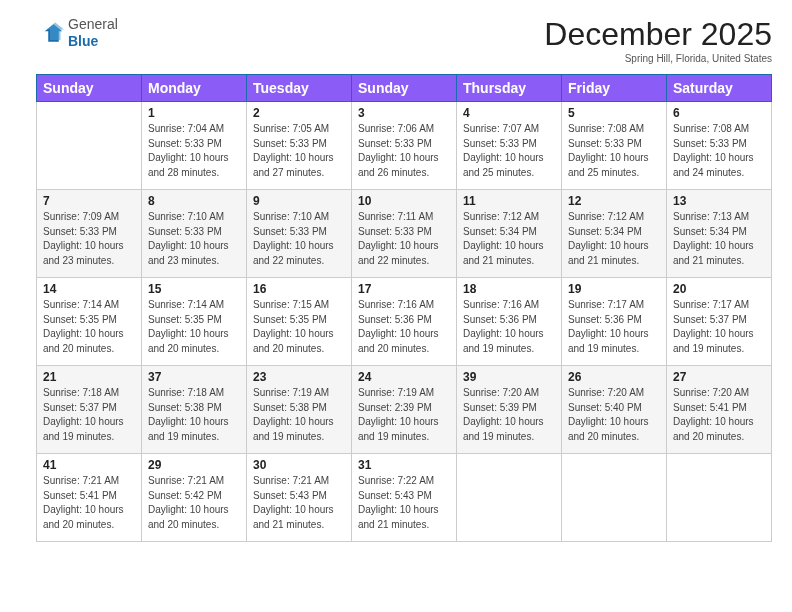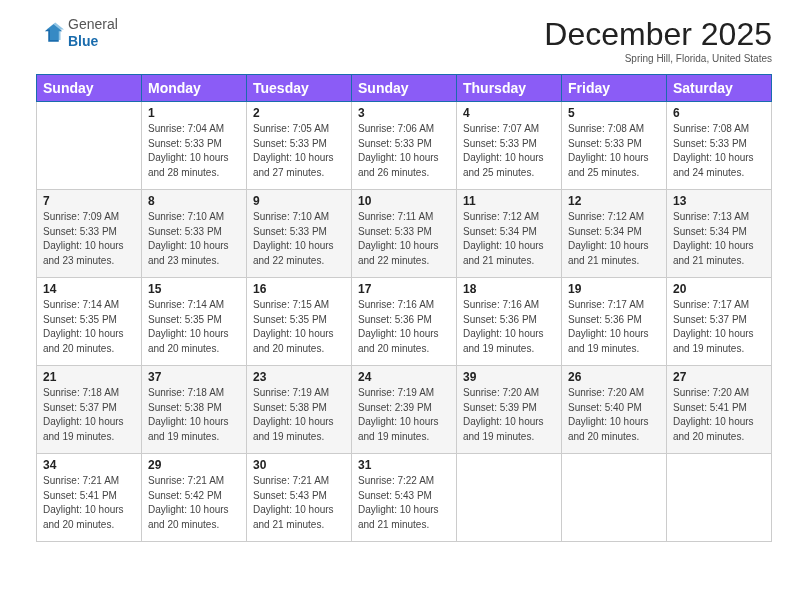--- a/index.html
+++ b/index.html
@@ -318,21 +318,21 @@
           <td class="alt-row">
             <div class="day-number">27</div>
             <div class="day-info">Sunrise: 7:20 AM
 Sunset: 5:41 PM
 Daylight: 10 hours
 and 20 minutes.</div>
           </td>
         </tr>
         <tr>
           <td>
-            <div class="day-number">34</div>
+            <div class="day-number">41</div>
             <div class="day-info">Sunrise: 7:21 AM
 Sunset: 5:41 PM
 Daylight: 10 hours
 and 20 minutes.</div>
           </td>
           <td>
             <div class="day-number">29</div>
             <div class="day-info">Sunrise: 7:21 AM
 Sunset: 5:42 PM
 Daylight: 10 hours

